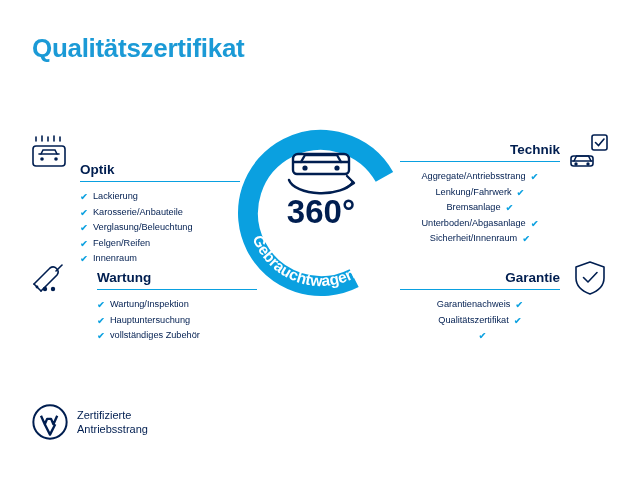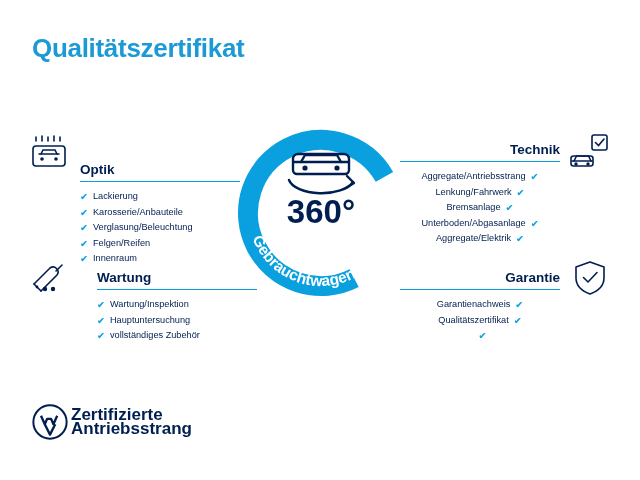--- a/index.html
+++ b/index.html
@@ -103,23 +103,23 @@
     top: 404px;
     display: flex;
     align-items: center;
   }
   .vw-logo {
     width: 36px;
     height: 36px;
     flex: 0 0 auto;
   }
   .footer-text {
-    margin-left: 3px;
-    font-size: 17px;
-    font-weight: bold;
+    margin-left: 9px;
+    font-size: 11px;
+    font-weight: normal;
     line-height: 14px;
     color: #001e50;
   }
 </style>
 </head>
 <body>
 
 <div class="page">
 
   <div class="title">Qualitätszertifikat</div>
@@ -229,21 +229,21 @@
         </div>
       <div class="item">
           <span>Bremsanlage</span>
           <span class="tick">✔</span>
         </div>
       <div class="item">
           <span>Unterboden/Abgasanlage</span>
           <span class="tick">✔</span>
         </div>
       <div class="item">
-          <span>Aggregate/Elektrik</span>
+          <span>Sicherheit/Innenraum</span>
           <span class="tick">✔</span>
         </div>
     </div>
   </div>
 
   <div class="block right" id="blk-garantie">
     <div class="block-head">Garantie</div>
     <div class="rule"></div>
     <div class="items">
       <div class="item">

